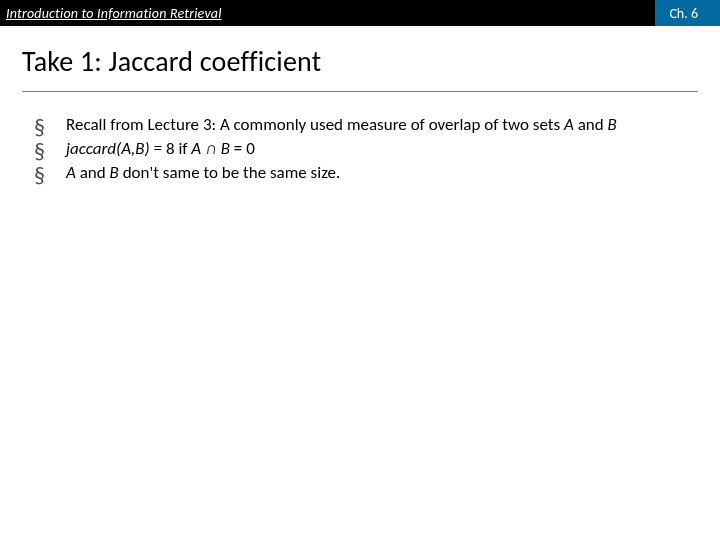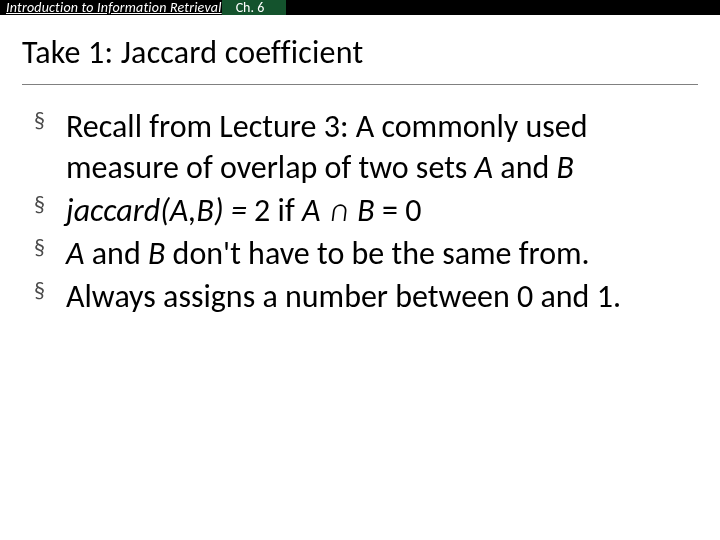--- a/index.html
+++ b/index.html
@@ -1,25 +1,25 @@
 <!DOCTYPE html>
 <html><head>
 <meta charset="utf-8">
 <style>
   * { margin: 0; padding: 0; box-sizing: border-box; }
   html, body { width: 720px; height: 540px; font-family: Calibri, Arial, sans-serif; background: #fff; overflow: hidden; }
-  .header { width: 100%; height: 15px; background: #000; color: #fff; display: flex; align-items: center; justify-content: flex-start; }
+  .header { width: 100%; height: 26px; background: #000; color: #fff; display: flex; align-items: center; justify-content: space-between; }
   .header-left { font-style: italic; font-size: 14px; padding-left: 6px; text-decoration: underline; letter-spacing: 0.2px; }
-  .header-right { background: #14532d; height: 100%; display: flex; align-items: center; padding: 0 22px 0 14px; font-size: 14px; }
+  .header-right { background: #0369a1; height: 100%; display: flex; align-items: center; padding: 0 22px 0 14px; font-size: 14px; }
   .title-area { padding: 18px 22px 6px 22px; }
-  .title { font-size: 32px; font-weight: 400; color: #000; letter-spacing: 0.2px; }
+  .title { font-size: 28px; font-weight: 400; color: #000; letter-spacing: 0.2px; }
   .rule { border: none; border-top: 1px solid #808080; margin: 6px 22px 0 22px; }
   .content { padding: 22px 26px 0 34px; }
   ul.bullets { list-style: none; }
-  ul.bullets > li { position: relative; padding-left: 32px; font-size: 32px; line-height: 1.28; color: #000; margin-bottom: 2px; }
+  ul.bullets > li { position: relative; padding-left: 32px; font-size: 17px; line-height: 1.28; color: #000; margin-bottom: 2px; }
   ul.bullets > li::before { content: "§"; position: absolute; left: 0; top: 0; font-size: 22px; color: #4a4a4a; }
   .it { font-style: italic; }
 </style>
 </head>
 <body>
 
 <div class="header">
   <span class="header-left">Introduction to Information Retrieval</span>
   <span class="header-right">Ch. 6</span>
 </div>
@@ -28,22 +28,19 @@
   <h1 class="title">Take 1: Jaccard coefficient</h1>
 </div>
 <hr class="rule">
 
 <div class="content">
   <ul class="bullets">
     <li>
       <span>Recall from Lecture 3: A commonly used measure of overlap of two sets </span><span class="it">A</span><span> and </span><span class="it">B</span>
     </li>
     <li>
-      <span class="it">jaccard(A,B) =</span><span> 2 if </span><span class="it">A ∩ B</span><span> = 0</span>
+      <span class="it">jaccard(A,B) =</span><span> 8 if </span><span class="it">A ∩ B</span><span> = 0</span>
     </li>
     <li>
-      <span class="it">A</span><span> and </span><span class="it">B</span><span> don't have to be the same from.</span>
-    </li>
-    <li>
-      <span>Always assigns a number between 0 and 1.</span>
+      <span class="it">A</span><span> and </span><span class="it">B</span><span> don't same to be the same size.</span>
     </li>
   </ul>
 </div>
 
 </body></html>

